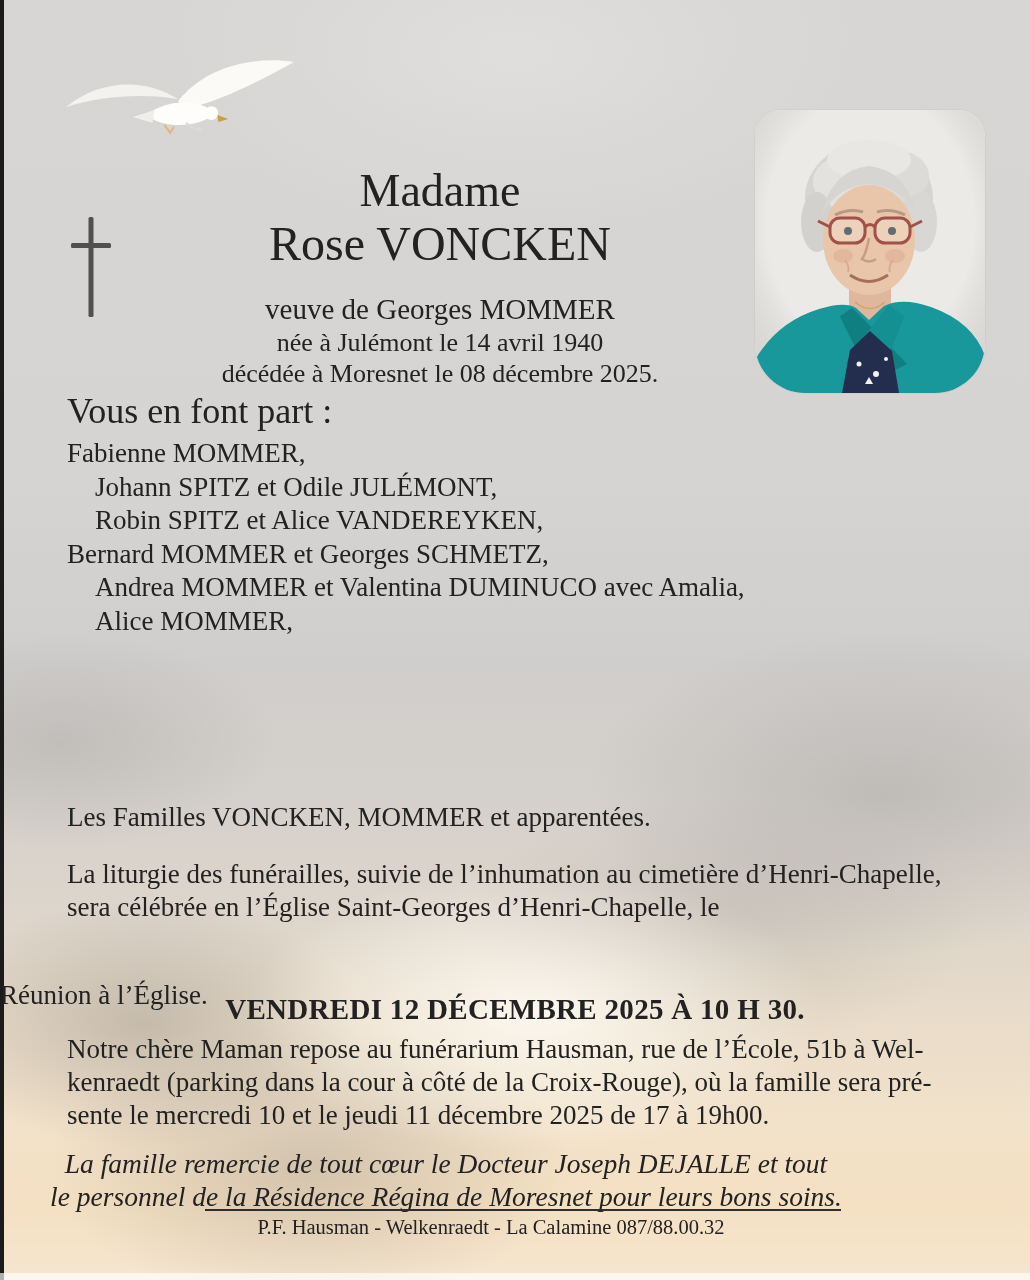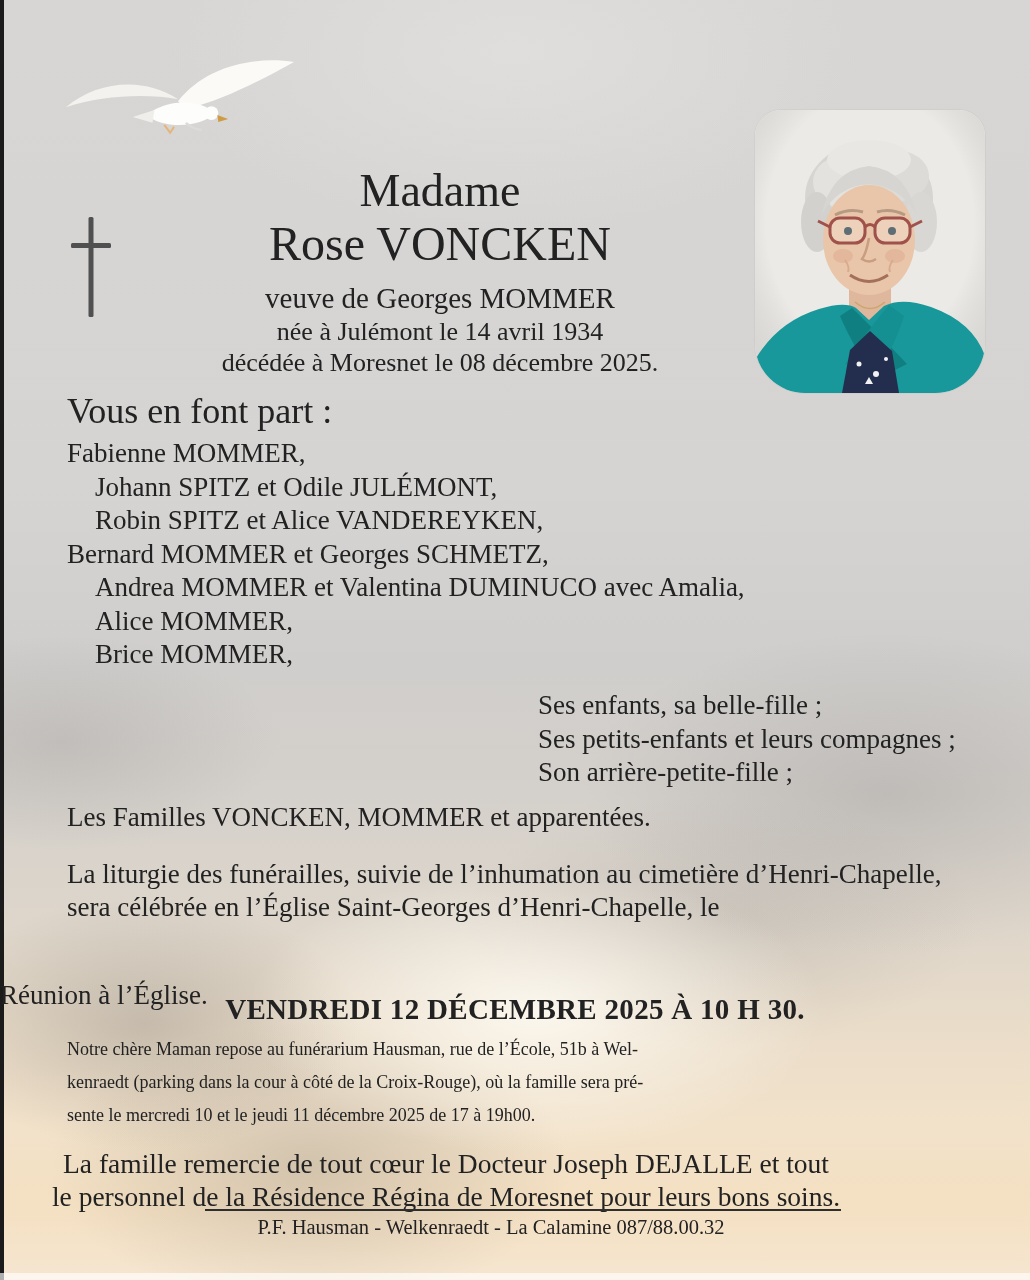--- a/index.html
+++ b/index.html
@@ -23,40 +23,40 @@
   .scan-edge-left{position:absolute;left:0;top:0;width:4px;height:100%;background:#1b1b1b;}
   .scan-edge-bottom{position:absolute;left:0;bottom:0;width:100%;height:7px;background:rgba(255,255,255,0.65);}
 
   .quote{position:absolute;top:27px;left:0;width:1030px;text-align:center;font-size:27px;line-height:29px;letter-spacing:0.2px;}
   .bird{position:absolute;top:56px;left:58px;width:244px;height:118px;}
   .cross{position:absolute;top:217px;left:71px;width:40px;height:100px;filter:blur(0.5px);}
 
   .memorial-header{position:absolute;top:166px;left:70px;width:740px;text-align:center;}
   .t-madame{font-size:46px;line-height:50px;}
   .t-name{font-size:48px;line-height:56px;}
-  .t-widow{font-size:29px;line-height:36px;margin-top:8px;}
+  .t-widow{font-size:29px;line-height:36px;margin-top:19px;}
   .t-birth,.t-death{font-size:26px;line-height:31px;}
 
   .photo{
     position:absolute;top:110px;left:755px;width:230px;height:283px;
     border-radius:26px 26px 50px 50px;overflow:hidden;
     background:#eceae7;box-shadow:0 0 0 1px rgba(0,0,0,0.03);
   }
   .photo svg{display:block;width:100%;height:100%;}
 
   .intro{position:absolute;top:390px;left:67px;font-size:36px;}
   .family-list{position:absolute;top:437px;left:67px;font-size:27px;line-height:33.5px;}
   .family-list .ind{padding-left:28px;}
   .relations{position:absolute;top:689px;left:538px;font-size:27px;line-height:33.5px;}
   .families-line{position:absolute;top:802px;left:67px;font-size:27px;}
   .liturgy{position:absolute;top:858px;left:67px;width:910px;font-size:27px;line-height:33px;}
   .date-line{position:absolute;top:945px;left:0;width:1030px;text-align:center;font-size:29px;font-weight:bold;letter-spacing:0.3px;margin-top:48px;}
   .meeting-line{position:absolute;top:980px;left:0;width:1030px;text-align:left;font-size:27px;}
-  .repose{position:absolute;top:1033px;left:67px;width:910px;font-size:18px;line-height:33px;}
-  .thanks{position:absolute;top:1147px;left:0;width:892px;text-align:center;font-size:27.5px;line-height:33px;}
+  .repose{position:absolute;top:1033px;left:67px;width:910px;font-size:27px;line-height:33px;}
+  .thanks{position:absolute;top:1147px;left:0;width:892px;text-align:center;font-style:italic;font-size:27.5px;line-height:33px;}
   .divider{position:absolute;top:1209px;left:205px;width:636px;border-top:2px solid #2e2e2e;}
   .footer-line{position:absolute;top:1216px;left:0;width:982px;text-align:center;font-size:20.5px;}
 </style>
 </head>
 <body>
 
 <div class="page">
   <div class="scan-edge-left"></div>
 
 
@@ -137,41 +137,35 @@
         <circle cx="131" cy="249" r="2"></circle>
         <path d="M110 274 l4 -7 4 7 z"></path>
       </g>
     </svg>
   </div>
 
   <div class="memorial-header">
     <div class="t-madame">Madame</div>
     <div class="t-name">Rose VONCKEN</div>
     <div class="t-widow">veuve de Georges MOMMER</div>
-    <div class="t-birth">née à Julémont le 14 avril 1934</div>
+    <div class="t-birth">née à Julémont le 14 avril 1940</div>
     <div class="t-death">décédée à Moresnet le 08 décembre 2025.</div>
   </div>
 
   <div class="intro">Vous en font part :</div>
 
   <div class="family-list">
     <div>Fabienne MOMMER,</div>
     <div class="ind">Johann SPITZ et Odile JULÉMONT,</div>
     <div class="ind">Robin SPITZ et Alice VANDEREYKEN,</div>
     <div>Bernard MOMMER et Georges SCHMETZ,</div>
     <div class="ind">Andrea MOMMER et Valentina DUMINUCO avec Amalia,</div>
     <div class="ind">Alice MOMMER,</div>
-    <div class="ind">Brice MOMMER,</div>
   </div>
 
-  <div class="relations">
-    <div>Ses enfants, sa belle-fille ;</div>
-    <div>Ses petits-enfants et leurs compagnes ;</div>
-    <div>Son arrière-petite-fille ;</div>
-  </div>
 
   <div class="families-line">Les Familles VONCKEN, MOMMER et apparentées.</div>
 
   <div class="liturgy">
     <div>La liturgie des funérailles, suivie de l’inhumation au cimetière d’Henri-Chapelle,</div>
     <div>sera célébrée en l’Église Saint-Georges d’Henri-Chapelle, le</div>
   </div>
 
   <div class="date-line">VENDREDI 12 DÉCEMBRE 2025 À 10 H 30.</div>
   <div class="meeting-line">Réunion à l’Église.</div>

